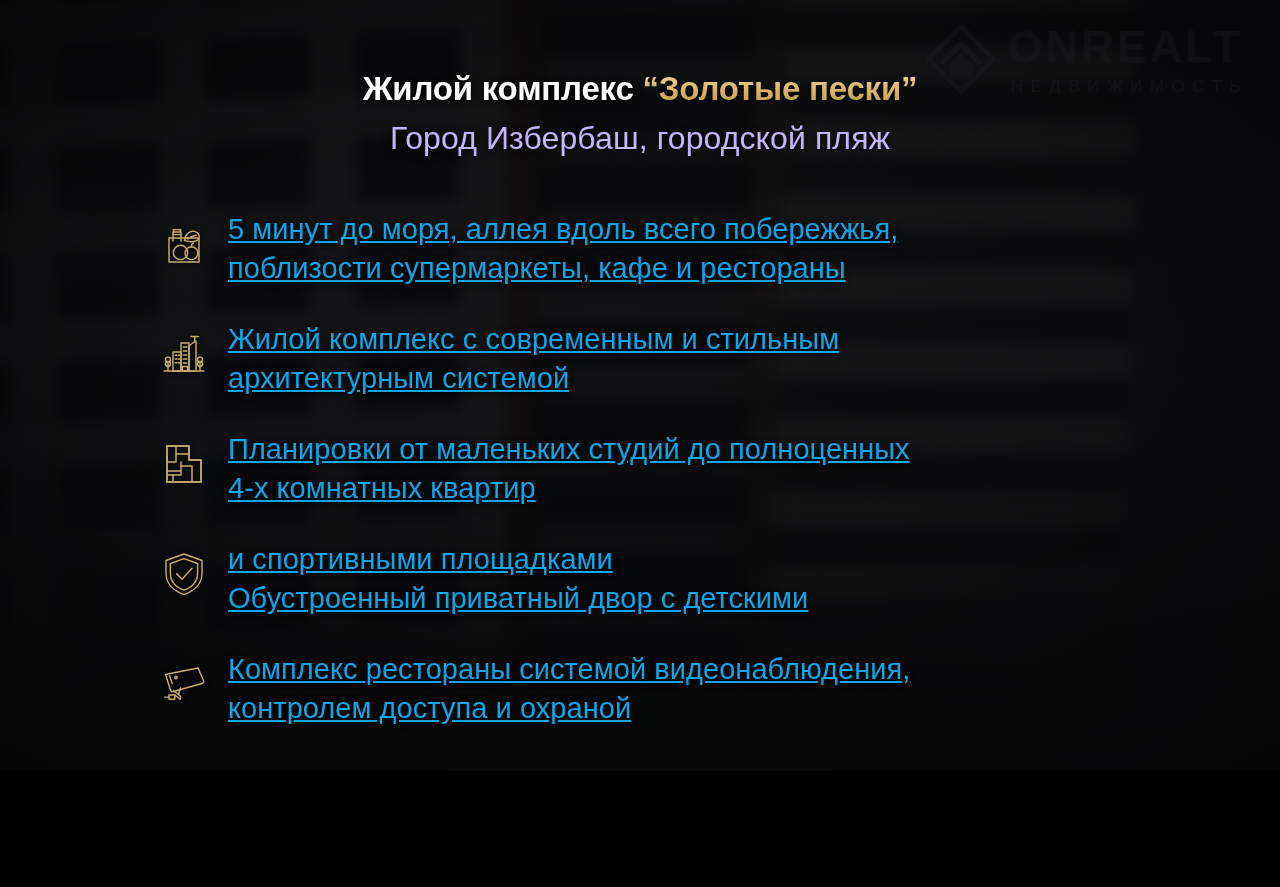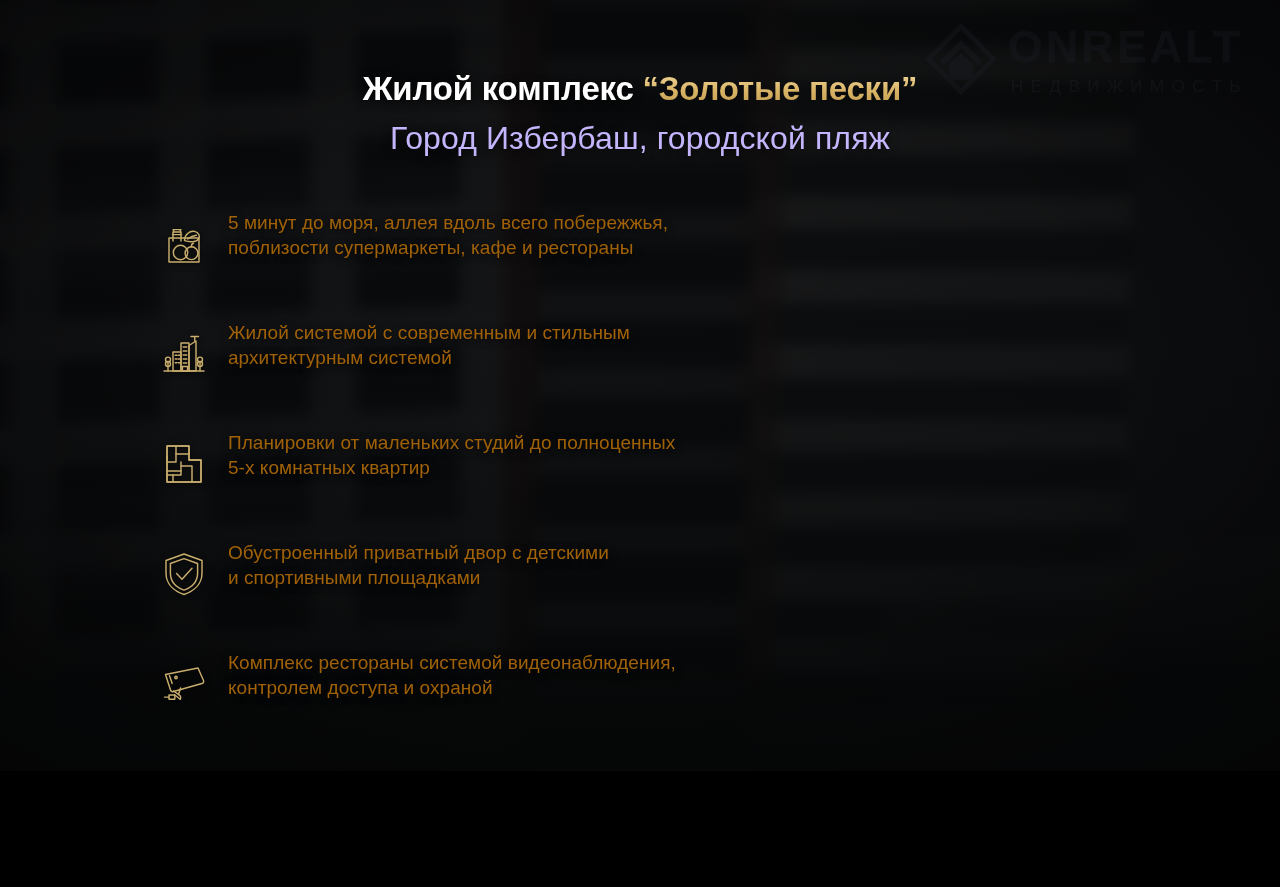--- a/index.html
+++ b/index.html
@@ -271,27 +271,28 @@
   }
   .feature-icon svg * {
     stroke: #c9ad6d;
     fill: none;
     stroke-width: 1.45;
     stroke-linecap: round;
     stroke-linejoin: round;
     vector-effect: non-scaling-stroke;
   }
   .feature-text {
-    font-size: 19px;
+    font-size: 29px;
     line-height: 1.33;
     font-weight: 400;
-    color: #a16207;
+    color: #0ea5e9;
     letter-spacing: 0.05px;
     text-shadow: 0 2px 9px rgba(0,0,0,0.85);
     padding-top: 2px;
+    text-decoration: underline;
   }
 </style>
 </head>
 <body>
 
 <div class="poster">
 
   <div class="bg-photo">
     <div class="bg-sky"></div>
     <div class="bg-right-tower"></div>
@@ -360,21 +361,21 @@
             <circle cx="8" cy="29.6" r="2.5"></circle>
             <circle cx="8" cy="34" r="2.5"></circle>
             <path d="M40 41 L40 33"></path>
             <circle cx="40" cy="29.6" r="2.5"></circle>
             <circle cx="40" cy="34" r="2.5"></circle>
             <path d="M4 41 L44 41"></path>
           </g>
         </svg>
       </span>
       <div class="feature-text">
-        <div>Жилой системой с современным и стильным</div>
+        <div>Жилой комплекс с современным и стильным</div>
         <div>архитектурным системой</div>
       </div>
     </div>
 
     <div class="feature">
       <span class="feature-icon">
         <svg viewBox="0 0 48 48">
           <g>
             <path d="M7 6 L7 42 L41 42 L41 20 L29 20 L29 6 Z"></path>
             <path d="M7 6 L29 6 L29 20 L41 20 L41 42 L7 42 Z"></path>
@@ -383,37 +384,37 @@
             <path d="M21 22 L21 31 L7 31"></path>
             <path d="M21 26 L32 26 L32 42"></path>
             <path d="M7 16.5 L7 20"></path>
             <path d="M13 42 L13 35 L7 35"></path>
             <path d="M21 31 L21 35 L13 35"></path>
           </g>
         </svg>
       </span>
       <div class="feature-text">
         <div>Планировки от маленьких студий до полноценных</div>
-        <div>5-х комнатных квартир</div>
+        <div>4-х комнатных квартир</div>
       </div>
     </div>
 
     <div class="feature">
       <span class="feature-icon">
         <svg viewBox="0 0 48 48">
           <g>
             <path d="M24 4 L42 10.5 V23 C42 33.5 34.6 41 24 44.5 C13.4 41 6 33.5 6 23 V10.5 Z"></path>
             <path d="M24 8.6 L37.6 13.5 V23 C37.6 31.3 32 37.3 24 40.1 C16 37.3 10.4 31.3 10.4 23 V13.5 Z"></path>
             <path d="M16.6 23.6 L22 29.2 L32 18.2"></path>
           </g>
         </svg>
       </span>
       <div class="feature-text">
+        <div>и спортивными площадками</div>
         <div>Обустроенный приватный двор с детскими</div>
-        <div>и спортивными площадками</div>
       </div>
     </div>
 
     <div class="feature">
       <span class="feature-icon">
         <svg viewBox="0 0 48 48">
           <g>
             <path d="M5.5 14.5 L38 8 L43.5 20.5 C44 21.8 43.3 23.1 42 23.5 L13.5 31.5 C12.2 31.9 10.9 31.2 10.5 30 Z"></path>
             <path d="M9.5 15.8 L12.2 23.4"></path>
             <circle cx="16" cy="17.5" r="1.2"></circle>

